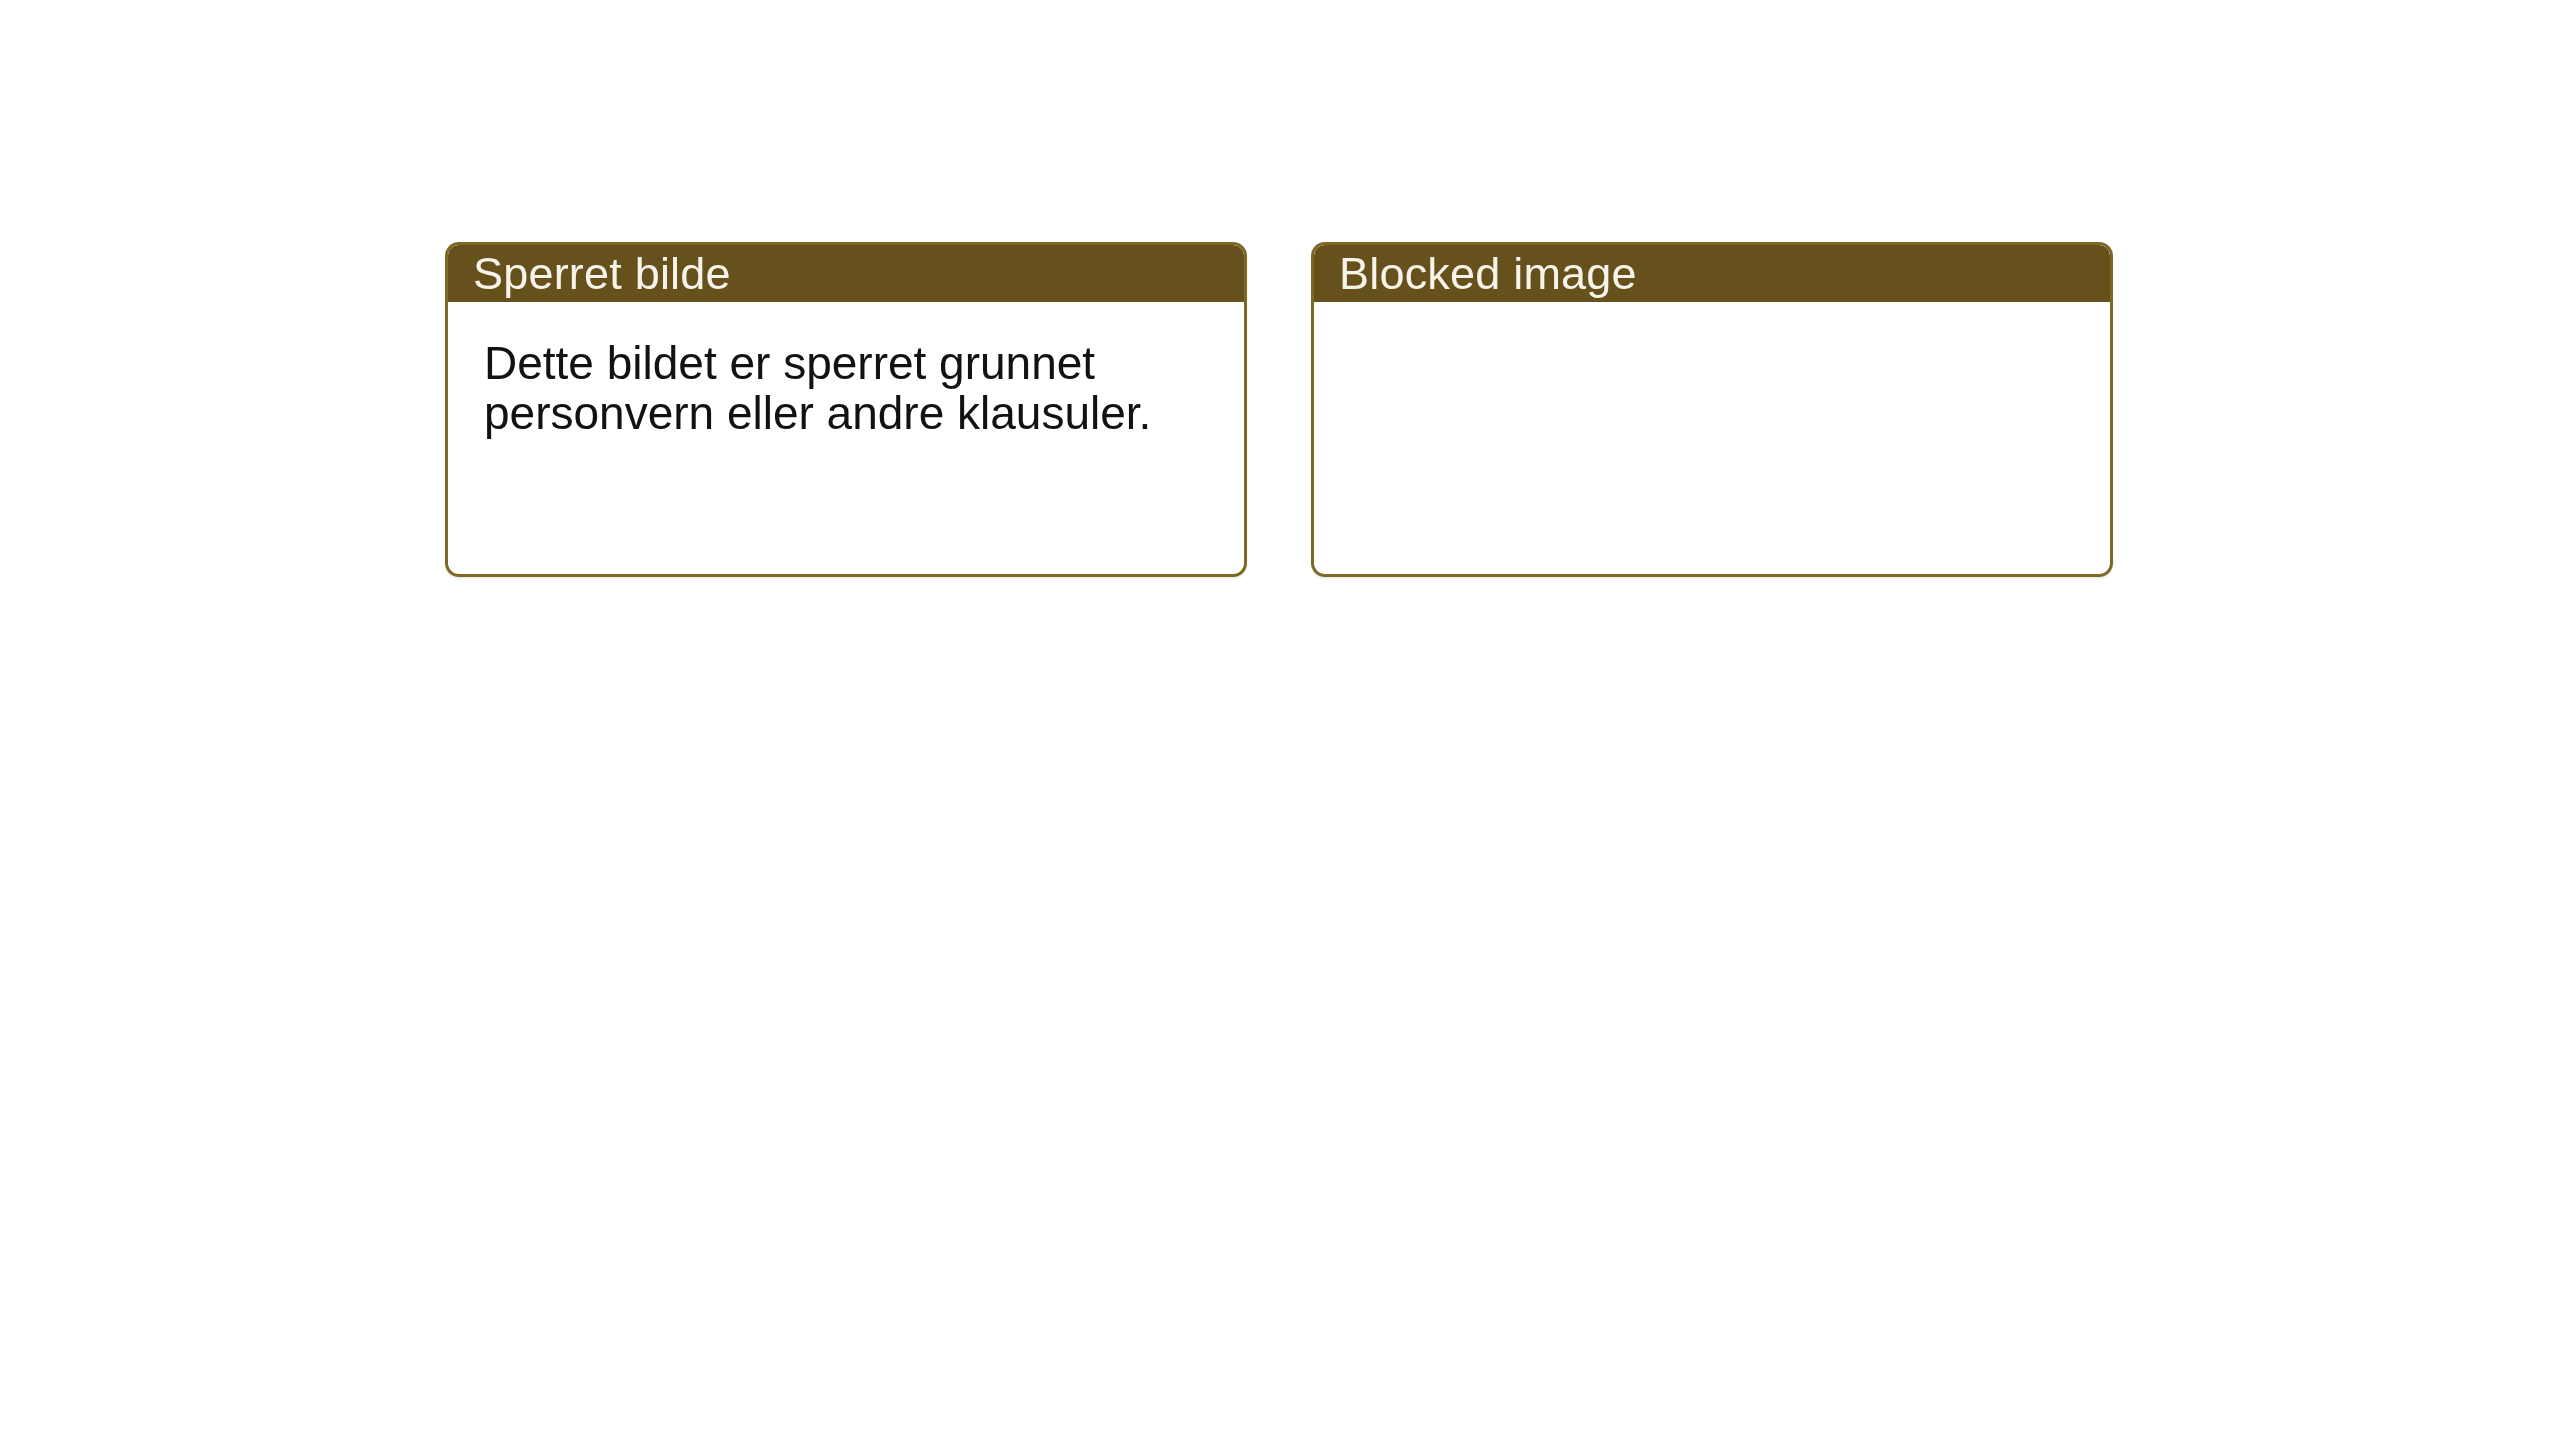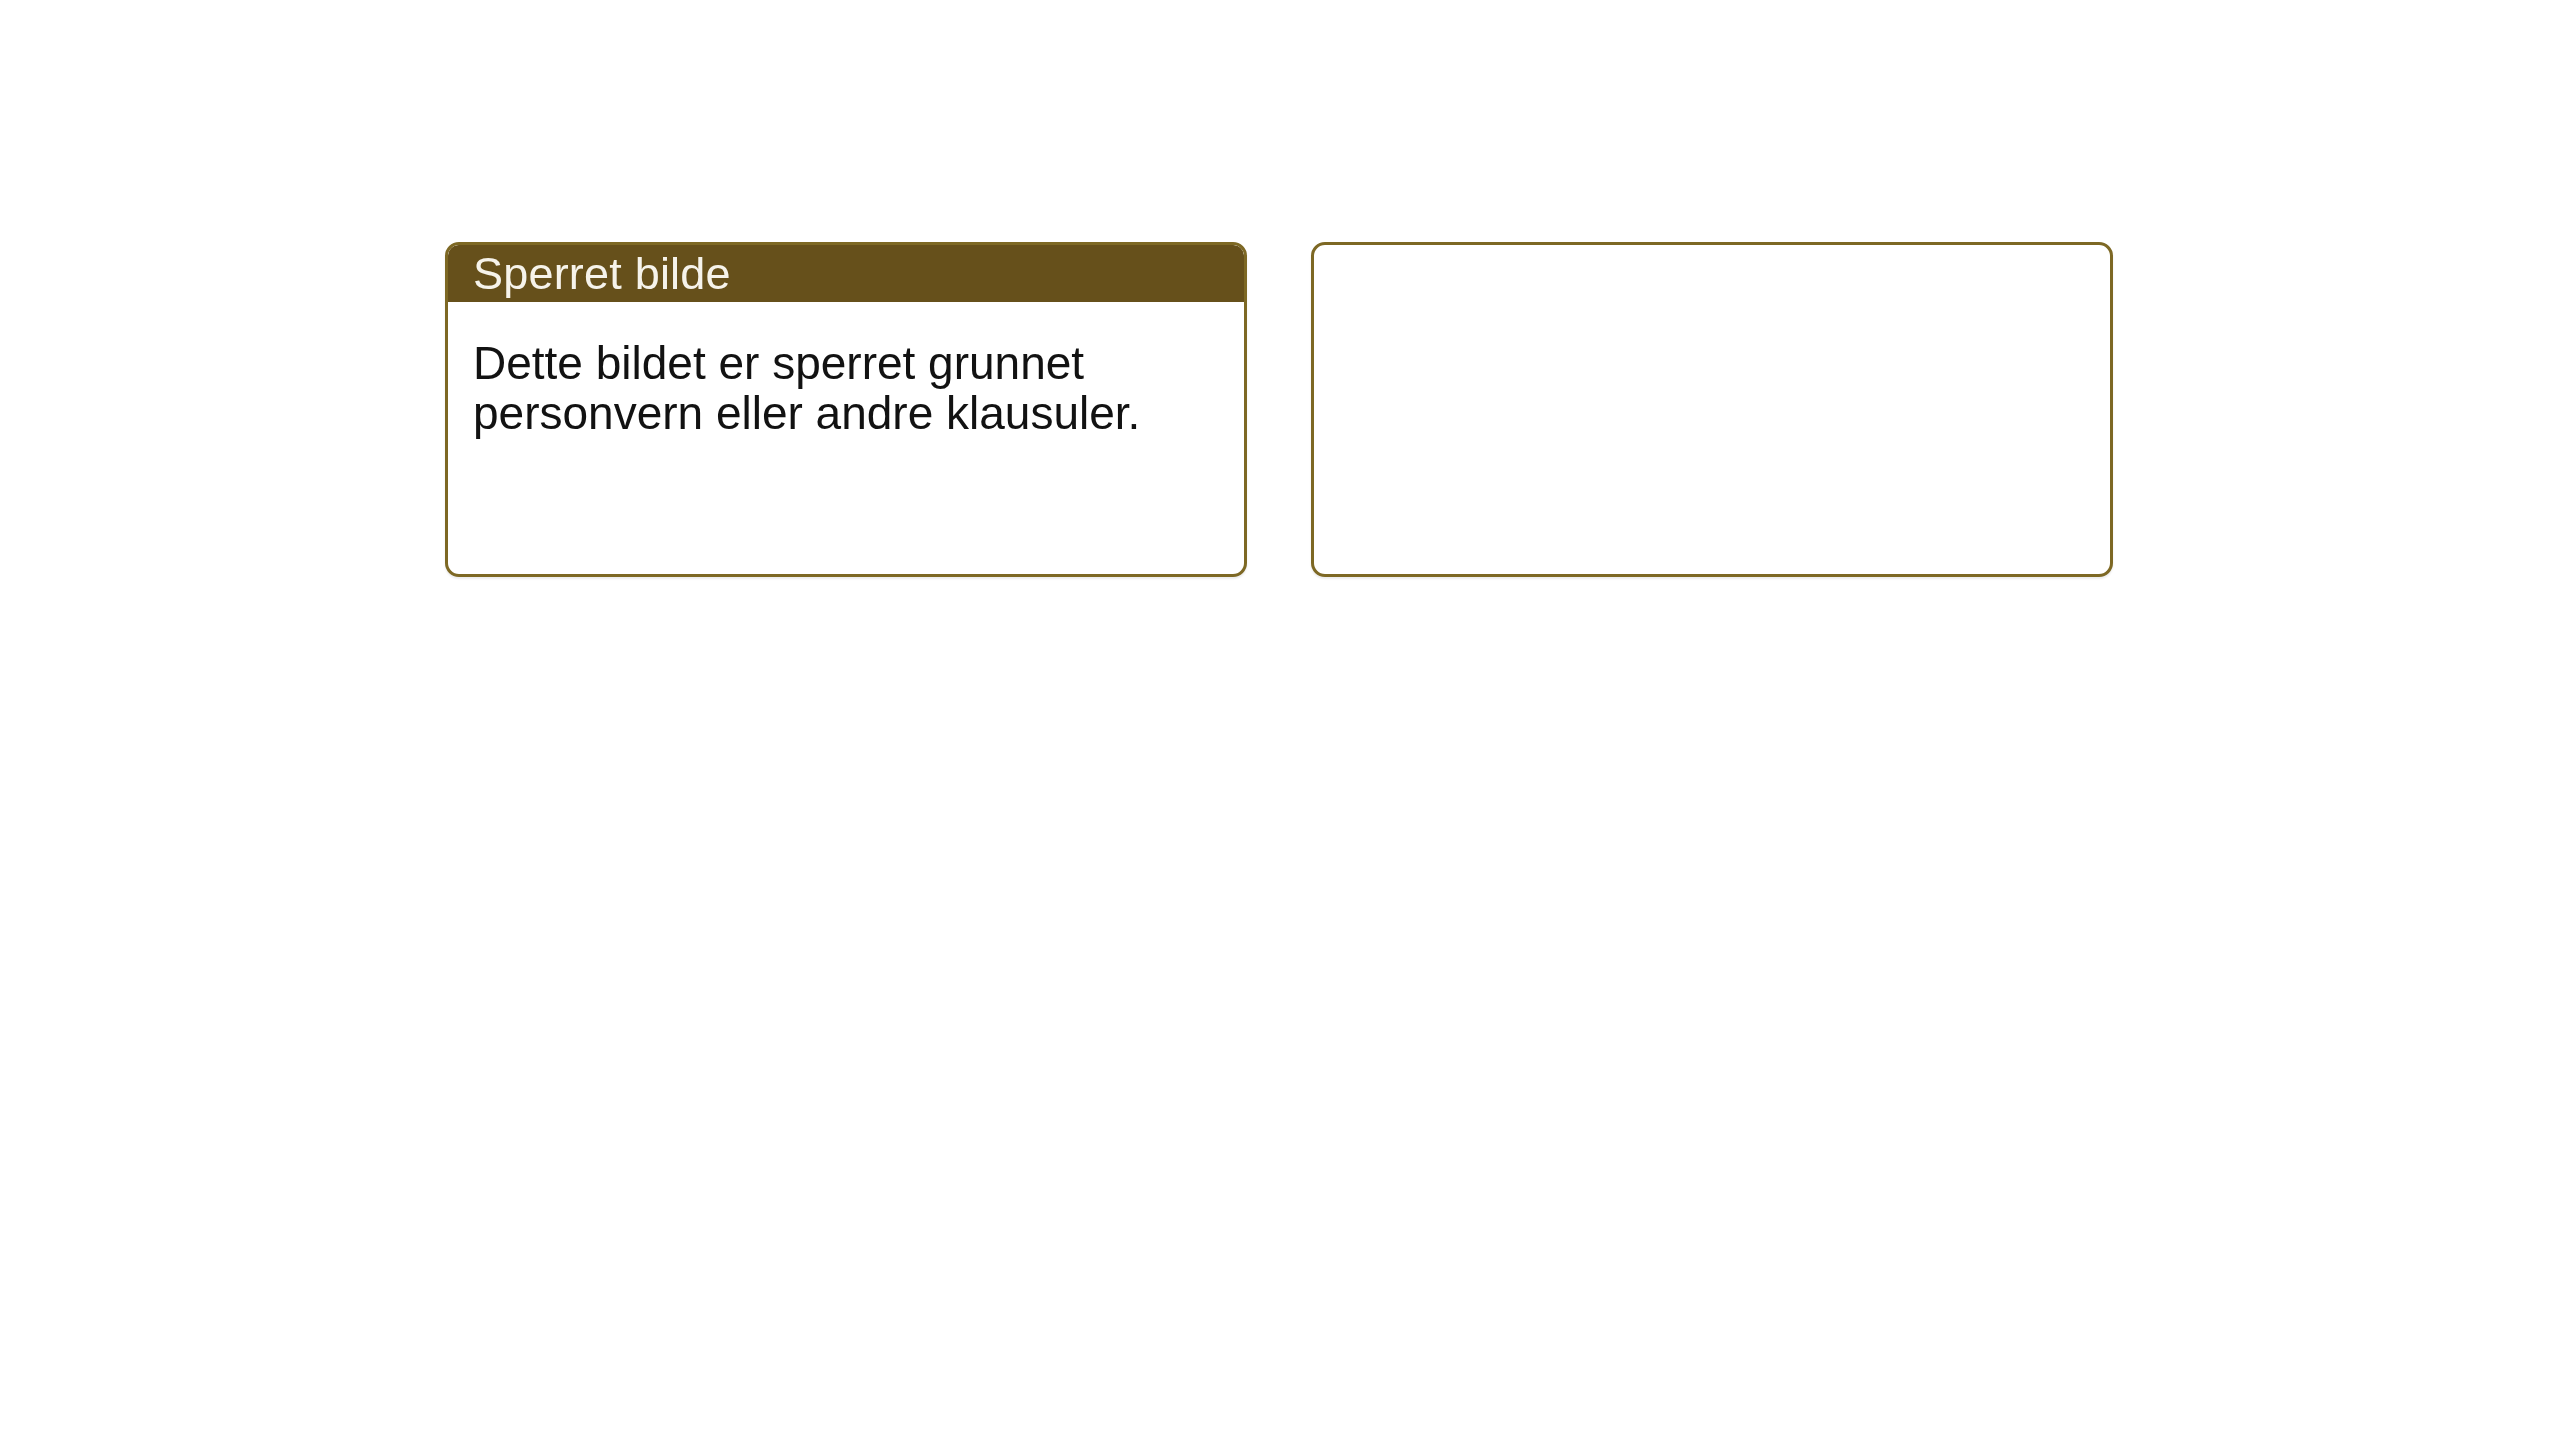--- a/index.html
+++ b/index.html
@@ -46,21 +46,21 @@
     text-align: center;
   }
   .card-title {
     color: var(--header-text);
     font-size: 45px;
     line-height: 1;
     letter-spacing: 0.2px;
     white-space: nowrap;
   }
   .card-body {
-    padding: 36px 25px 0 25px;
+    padding: 36px 25px 0 36px;
   }
   .card-message {
     margin: 0;
     color: var(--body-text);
     font-size: 46px;
     line-height: 50px;
     white-space: pre-line;
   }
 </style>
 </head>
@@ -72,15 +72,18 @@
     <div class="card-header">
       <span class="card-title">Sperret bilde</span>
     </div>
     <div class="card-body">
       <p class="card-message">Dette bildet er sperret grunnet
 personvern eller andre klausuler.</p>
     </div>
   </div>
 
   <div class="card card--right">
+    <div class="card-header">
+      <span class="card-title">Blocked image</span>
+    </div>
   </div>
 
 </div>
 
 </body></html>

